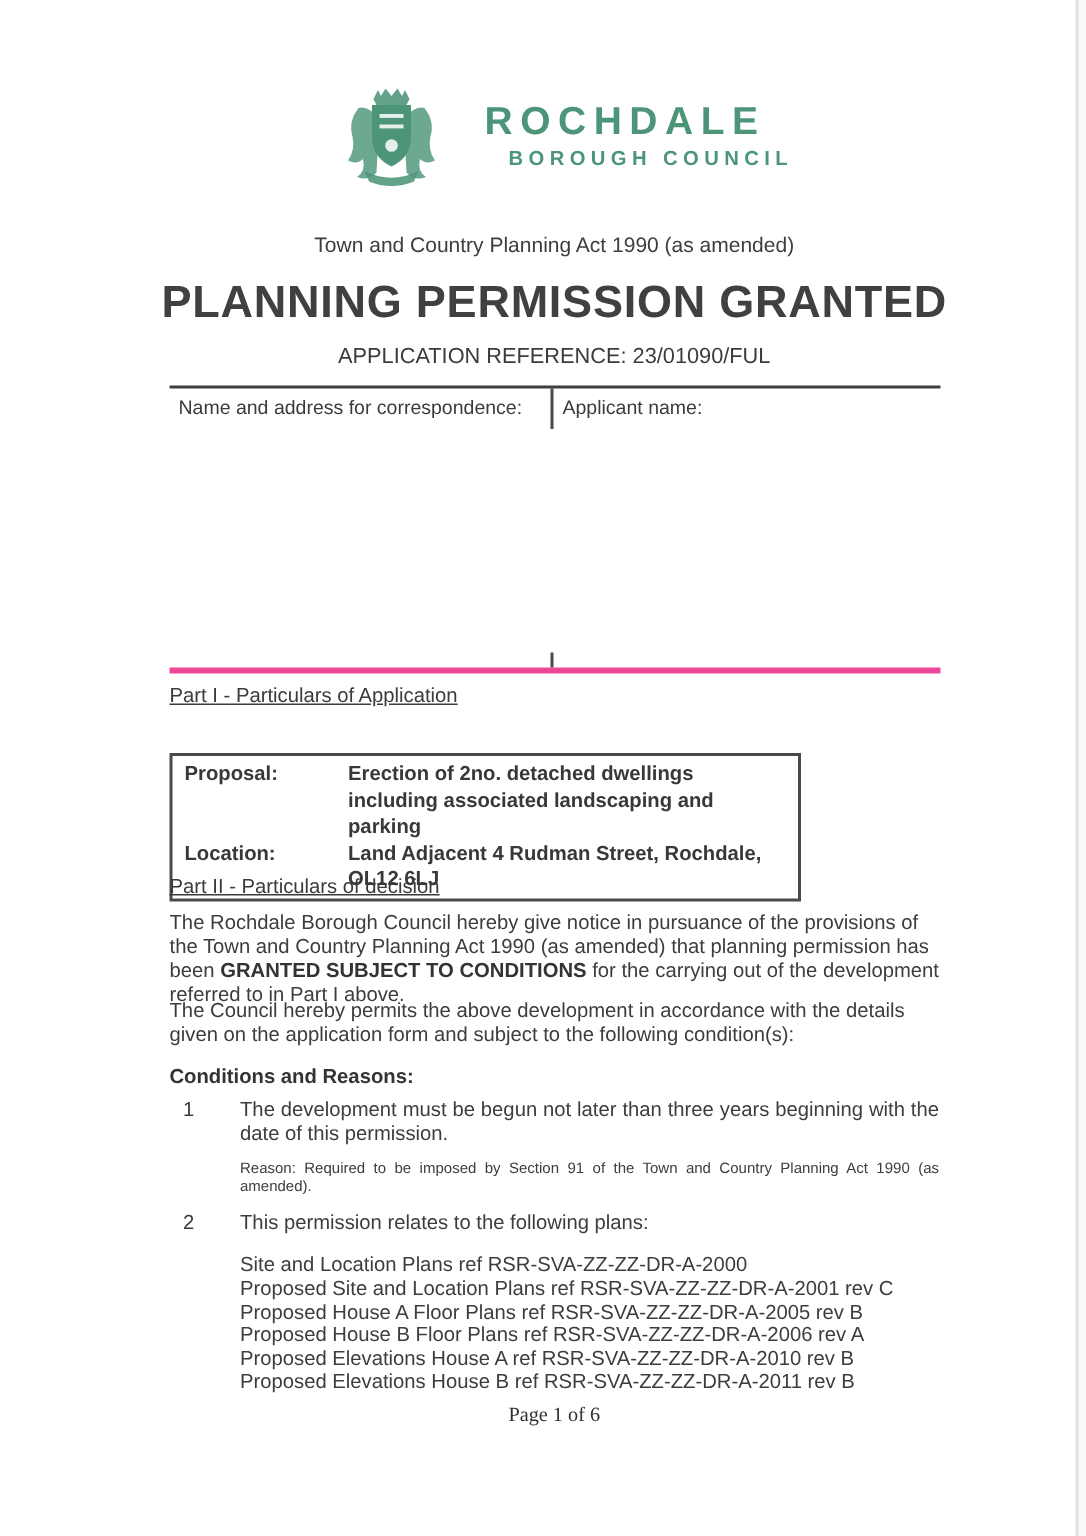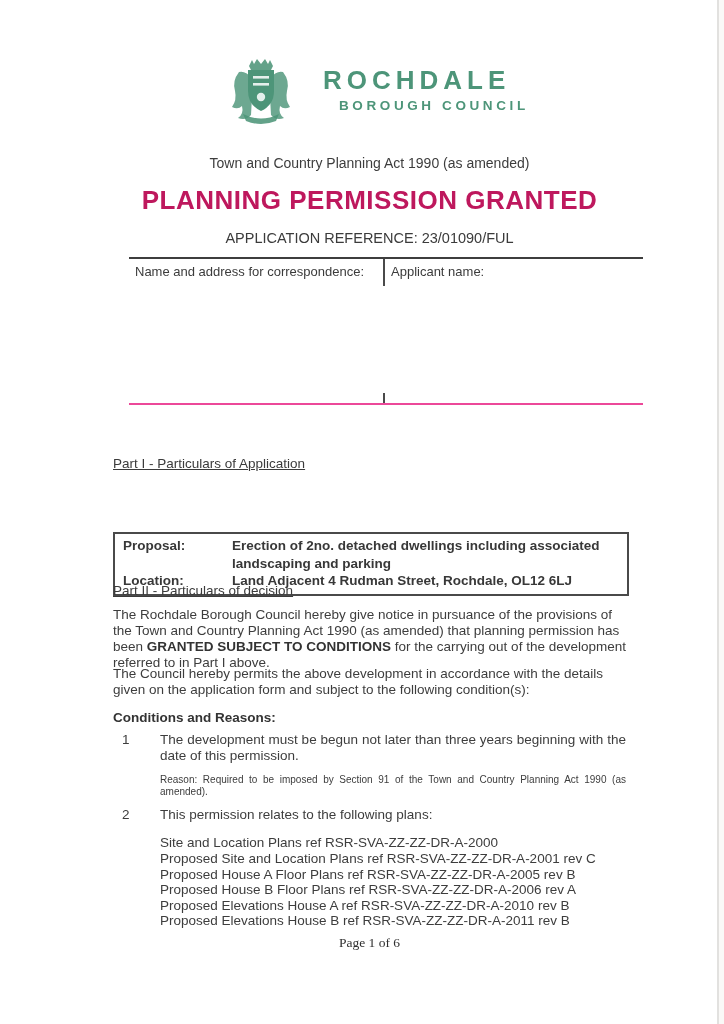--- a/index.html
+++ b/index.html
@@ -33,31 +33,31 @@
     margin-top: 6px; font-size: 13.5px; font-weight: 600;
     letter-spacing: 3.6px; color: #4d9579; line-height: 1; padding-left: 16px;
   }
   
   .act-line {
     position: absolute; top: 155px; left: 113px; width: 513px;
     text-align: center; font-size: 14px; color: #3d3d3d;
   }
   .doc-title {
     position: absolute; top: 185px; left: 63px; width: 613px;
-    text-align: center; font-size: 26px; font-weight: 700;
-    letter-spacing: 0.5px; color: #be185d;
+    text-align: center; font-size: 30px; font-weight: 700;
+    letter-spacing: 0.5px; color: #404040;
   }
   .app-ref {
     position: absolute; top: 230px; left: 113px; width: 513px;
     text-align: center; font-size: 14.5px; color: #3b3b3b;
   }
   
   .corr-table {
-    position: absolute; top: 257px; left: 129px; width: 514px; height: 148px;
-    border-top: 2px solid #3e3e3e; border-bottom: 2px solid #ec4899;
+    position: absolute; top: 257px; left: 113px; width: 514px; height: 192px;
+    border-top: 2px solid #3e3e3e; border-bottom: 4px solid #ec4899;
   }
   .corr-header-left {
     position: absolute; top: 5px; left: 6px; font-size: 13px; color: #3b3b3b;
   }
   .corr-header-right {
     position: absolute; top: 5px; left: 262px; font-size: 13px; color: #3b3b3b;
   }
   .corr-divider-top {
     position: absolute; top: 0; left: 254px; width: 2px; height: 27px; background: #4a4a4a;
   }
@@ -78,21 +78,21 @@
   .date-row { position: absolute; top: 448px; left: 122px; width: 504px; }
   .date-label {
     display: inline-block; width: 95px; vertical-align: top;
     font-size: 13.5px; line-height: 1.3;
   }
   .date-value {
     position: absolute; left: 113px; top: 0; font-size: 13.5px;
   }
   
   .proposal-box {
-    position: absolute; top: 532px; left: 113px; width: 516px;
+    position: absolute; top: 502px; left: 113px; width: 421px;
     border: 2px solid #4a4a4a; padding: 3px 0 4px 0;
   }
   .pb-row { display: flex; padding: 0 8px; }
   .pb-label {
     width: 95px; flex: none; font-size: 13.5px; font-weight: 700;
     line-height: 1.3; color: #383838;
   }
   .pb-value {
     flex: 1; font-size: 13.5px; font-weight: 700; line-height: 1.3; color: #383838;
     padding-left: 14px;

